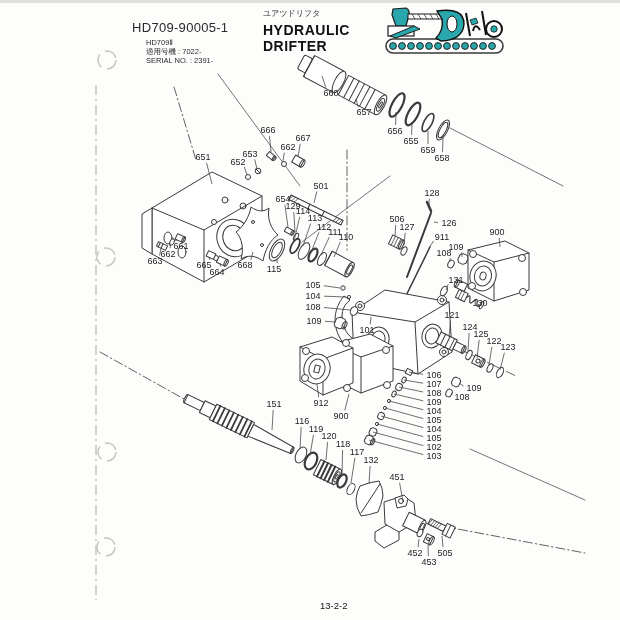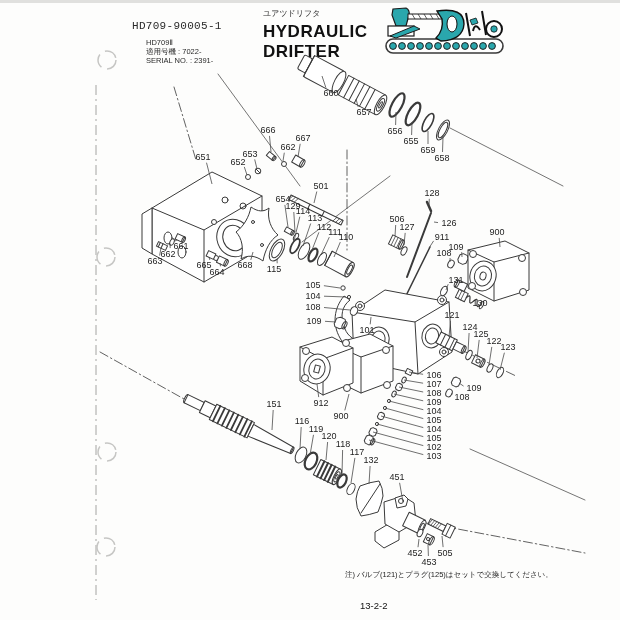--- a/index.html
+++ b/index.html
@@ -1,25 +1,25 @@
 <!DOCTYPE html>
 <html><head>
 <meta charset="utf-8">
 <style>
   html,body{margin:0;padding:0;background:#f4f4f2;}
   .sheet{position:relative;width:620px;height:620px;background:#fdfdfc;overflow:hidden;
          font-family:"Liberation Sans",sans-serif;color:#1d1d1d;}
   .scan-strip{position:absolute;left:0;top:0;width:620px;height:3px;background:#e0e0de;}
-  .doc-number{position:absolute;left:132px;top:20px;font-size:11px;letter-spacing:.3px;color:#2a2a2a;font-family:Liberation Mono, monospace;}
+  .doc-number{position:absolute;left:132px;top:20px;font-size:13px;letter-spacing:.3px;color:#2a2a2a;}
   .model-box{position:absolute;left:146px;top:38px;font-size:7.5px;line-height:9px;color:#2a2a2a;}
   .titles{position:absolute;left:263px;top:8px;width:136px;}
   .title-jp{font-size:8px;color:#2a2a2a;}
-  .title-en{font-size:17px;font-weight:bold;letter-spacing:.5px;margin-top:3px;color:#111;}
+  .title-en{font-size:14px;font-weight:bold;letter-spacing:.5px;margin-top:3px;color:#111;}
   .note{position:absolute;left:345px;top:570px;font-size:7.5px;line-height:10px;color:#222;}
-  .page-num{position:absolute;left:320px;top:600px;font-size:9.5px;color:#111;margin-left:40px;}
+  .page-num{position:absolute;left:320px;top:600px;font-size:9.5px;color:#111;}
   svg{position:absolute;left:0;top:0;}
   .ln{fill:none;stroke:#3a3a3a;stroke-width:1;stroke-linejoin:round;stroke-linecap:round;}
   .fw{fill:#fff;}
   .fwl{fill:#fff;stroke:#3a3a3a;stroke-width:1;stroke-linejoin:round;}
   .thick{stroke-width:2.2;}
   .thin{stroke-width:.7;}
   .dash{stroke-dasharray:9 3 1.5 3;stroke-width:.8;}
   .leader{stroke:#4a4a4a;stroke-width:.8;fill:none;}
   .plabel{font:9px "Liberation Sans",sans-serif;fill:#1d1d1d;text-anchor:middle;}
   .hole{fill:none;stroke:#c6c6c4;stroke-width:1.5;stroke-dasharray:14 6;}
@@ -597,16 +597,15 @@
         <line x1="418.0" y1="547.2" x2="419" y2="539" class="leader"></line>
         <text x="415" y="556" class="plabel">452</text>
         <line x1="428.4" y1="556.0" x2="428" y2="545" class="leader"></line>
         <text x="429" y="565" class="plabel">453</text>
         <line x1="443.1" y1="547.1" x2="442" y2="536" class="leader"></line>
         <text x="445" y="556" class="plabel">505</text>
       </g>
   </svg>
 
   <div class="note">
-    <div>注) バルブ(121)とプラグ(125)はセットで交換してください。</div>
   </div>
   <div class="page-num">13-2-2</div>
 </div>
 
 </body></html>

